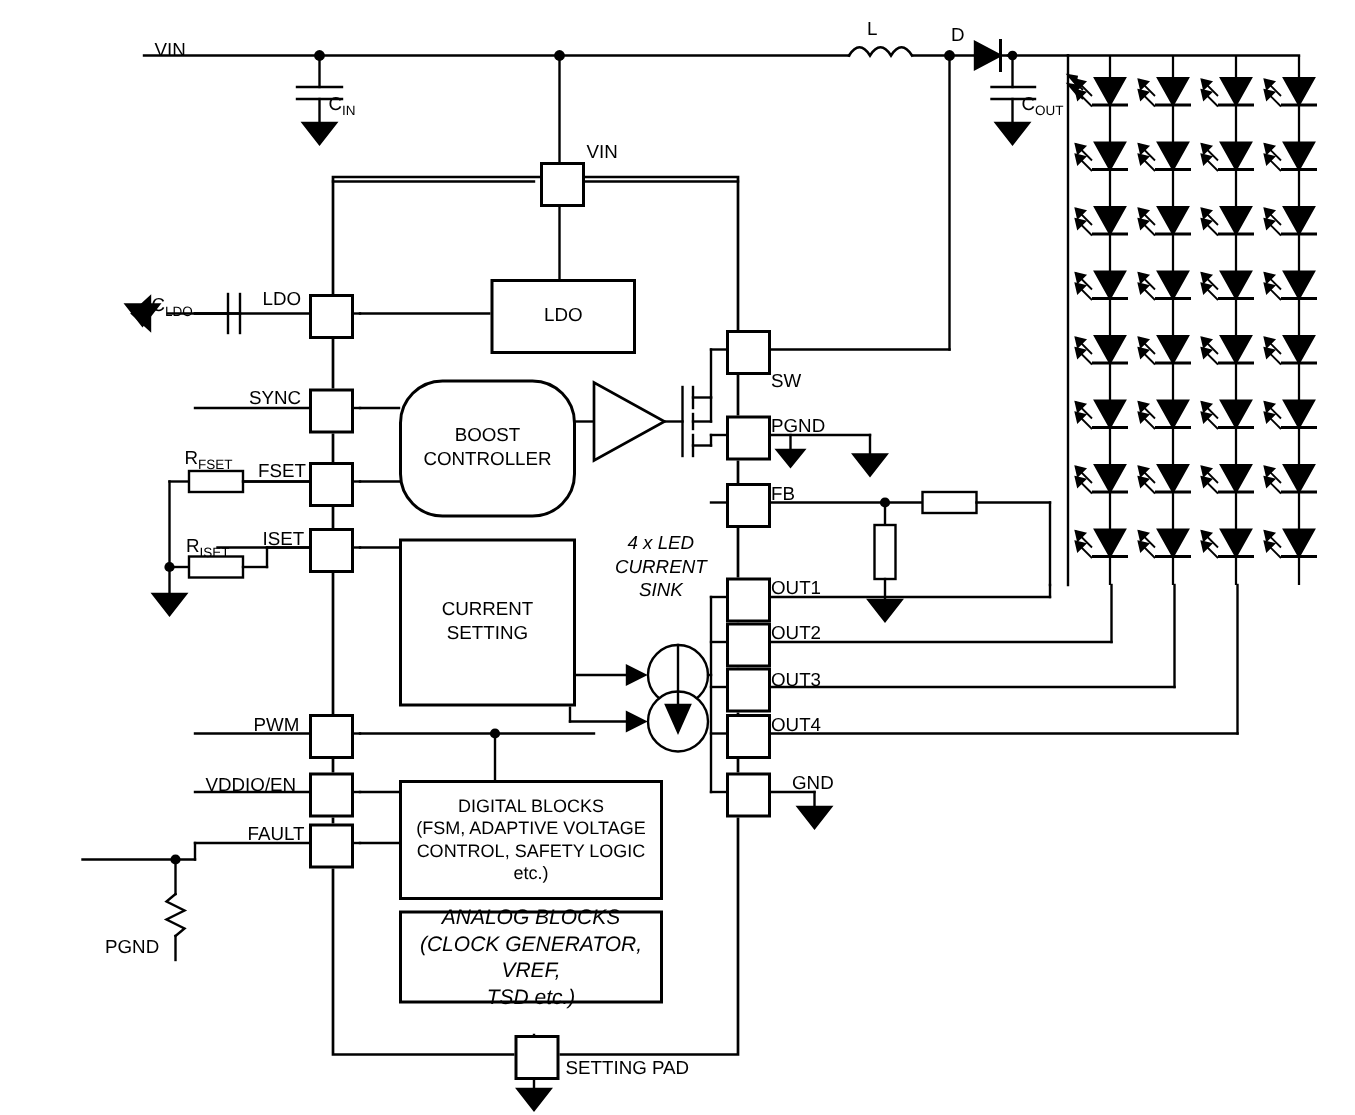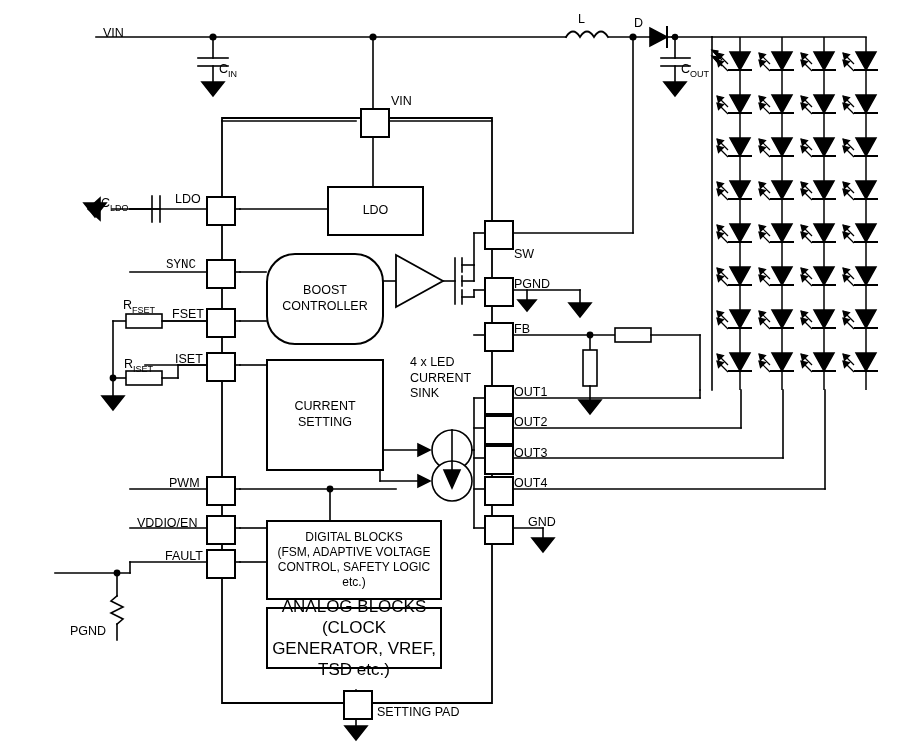--- a/index.html
+++ b/index.html
@@ -1,19 +1,19 @@
 <!DOCTYPE html>
 <html><head>
 <meta charset="utf-8">
 <style>
   html,body{margin:0;padding:0;background:#ffffff;}
   body{font-family:"Liberation Sans", sans-serif;}
   #root{position:relative;width:903px;height:743px;background:#ffffff;overflow:hidden;}
   .lbl{position:absolute;font-size:12.5px;color:#000;white-space:nowrap;line-height:1.15;}
-  .lbl.c{text-align:left;}
+  .lbl.c{text-align:center;font-style:italic;}
   .sub{font-size:9px;vertical-align:sub;}
   svg.layer{position:absolute;left:0;top:0;width:903px;height:743px;}
   .blk{position:absolute;border:2px solid #000;background:#fff;display:flex;align-items:center;justify-content:center;text-align:center;font-size:12.5px;line-height:1.25;color:#000;}
   .pin{position:absolute;border:2px solid #000;background:#fff;}
 </style>
 </head>
 <body>
 
 <div id="root">
 
@@ -456,38 +456,38 @@
   </div>
 
   <div class="blk" style="left:266px;top:520px;width:172px;height:76px;">
     <span style="white-space:pre-line;font-size:12px;">DIGITAL BLOCKS
 (FSM, ADAPTIVE VOLTAGE
 CONTROL, SAFETY LOGIC
 etc.)</span>
   </div>
 
   <div class="blk" style="left:266px;top:607px;width:172px;height:58px;">
-    <span style="white-space:pre-line;font-size:17px;">ANALOG BLOCKS
+    <span style="white-space:pre-line;font-size:14px;font-style:italic;">ANALOG BLOCKS
 (CLOCK GENERATOR, VREF,
 TSD etc.)</span>
   </div>
 
   <div class="lbl" style="left:103px;top:26px;">VIN</div>
   <div class="lbl" style="left:219px;top:62px;">
     <span>C</span><span class="sub">IN</span>
   </div>
   <div class="lbl" style="left:578px;top:12px;">L</div>
   <div class="lbl" style="left:634px;top:16px;">D</div>
   <div class="lbl" style="left:681px;top:62px;">
     <span>C</span><span class="sub">OUT</span>
   </div>
 
   <div class="lbl" style="left:391px;top:94px;">VIN</div>
   <div class="lbl" style="left:175px;top:192px;">LDO</div>
-  <div class="lbl" style="left:166px;top:258px;font-family:Liberation Mono, monospace;">SYNC</div>
+  <div class="lbl" style="left:166px;top:258px;">SYNC</div>
   <div class="lbl" style="left:172px;top:307px;">FSET</div>
   <div class="lbl" style="left:175px;top:352px;">ISET</div>
   <div class="lbl" style="left:169px;top:476px;">PWM</div>
   <div class="lbl" style="left:137px;top:516px;">VDDIO/EN</div>
   <div class="lbl" style="left:165px;top:549px;">FAULT</div>
 
   <div class="lbl" style="left:514px;top:220px;margin-top:27px;">SW</div>
   <div class="lbl" style="left:514px;top:277px;">PGND</div>
   <div class="lbl" style="left:514px;top:322px;">FB</div>
   <div class="lbl" style="left:514px;top:385px;">OUT1</div>

